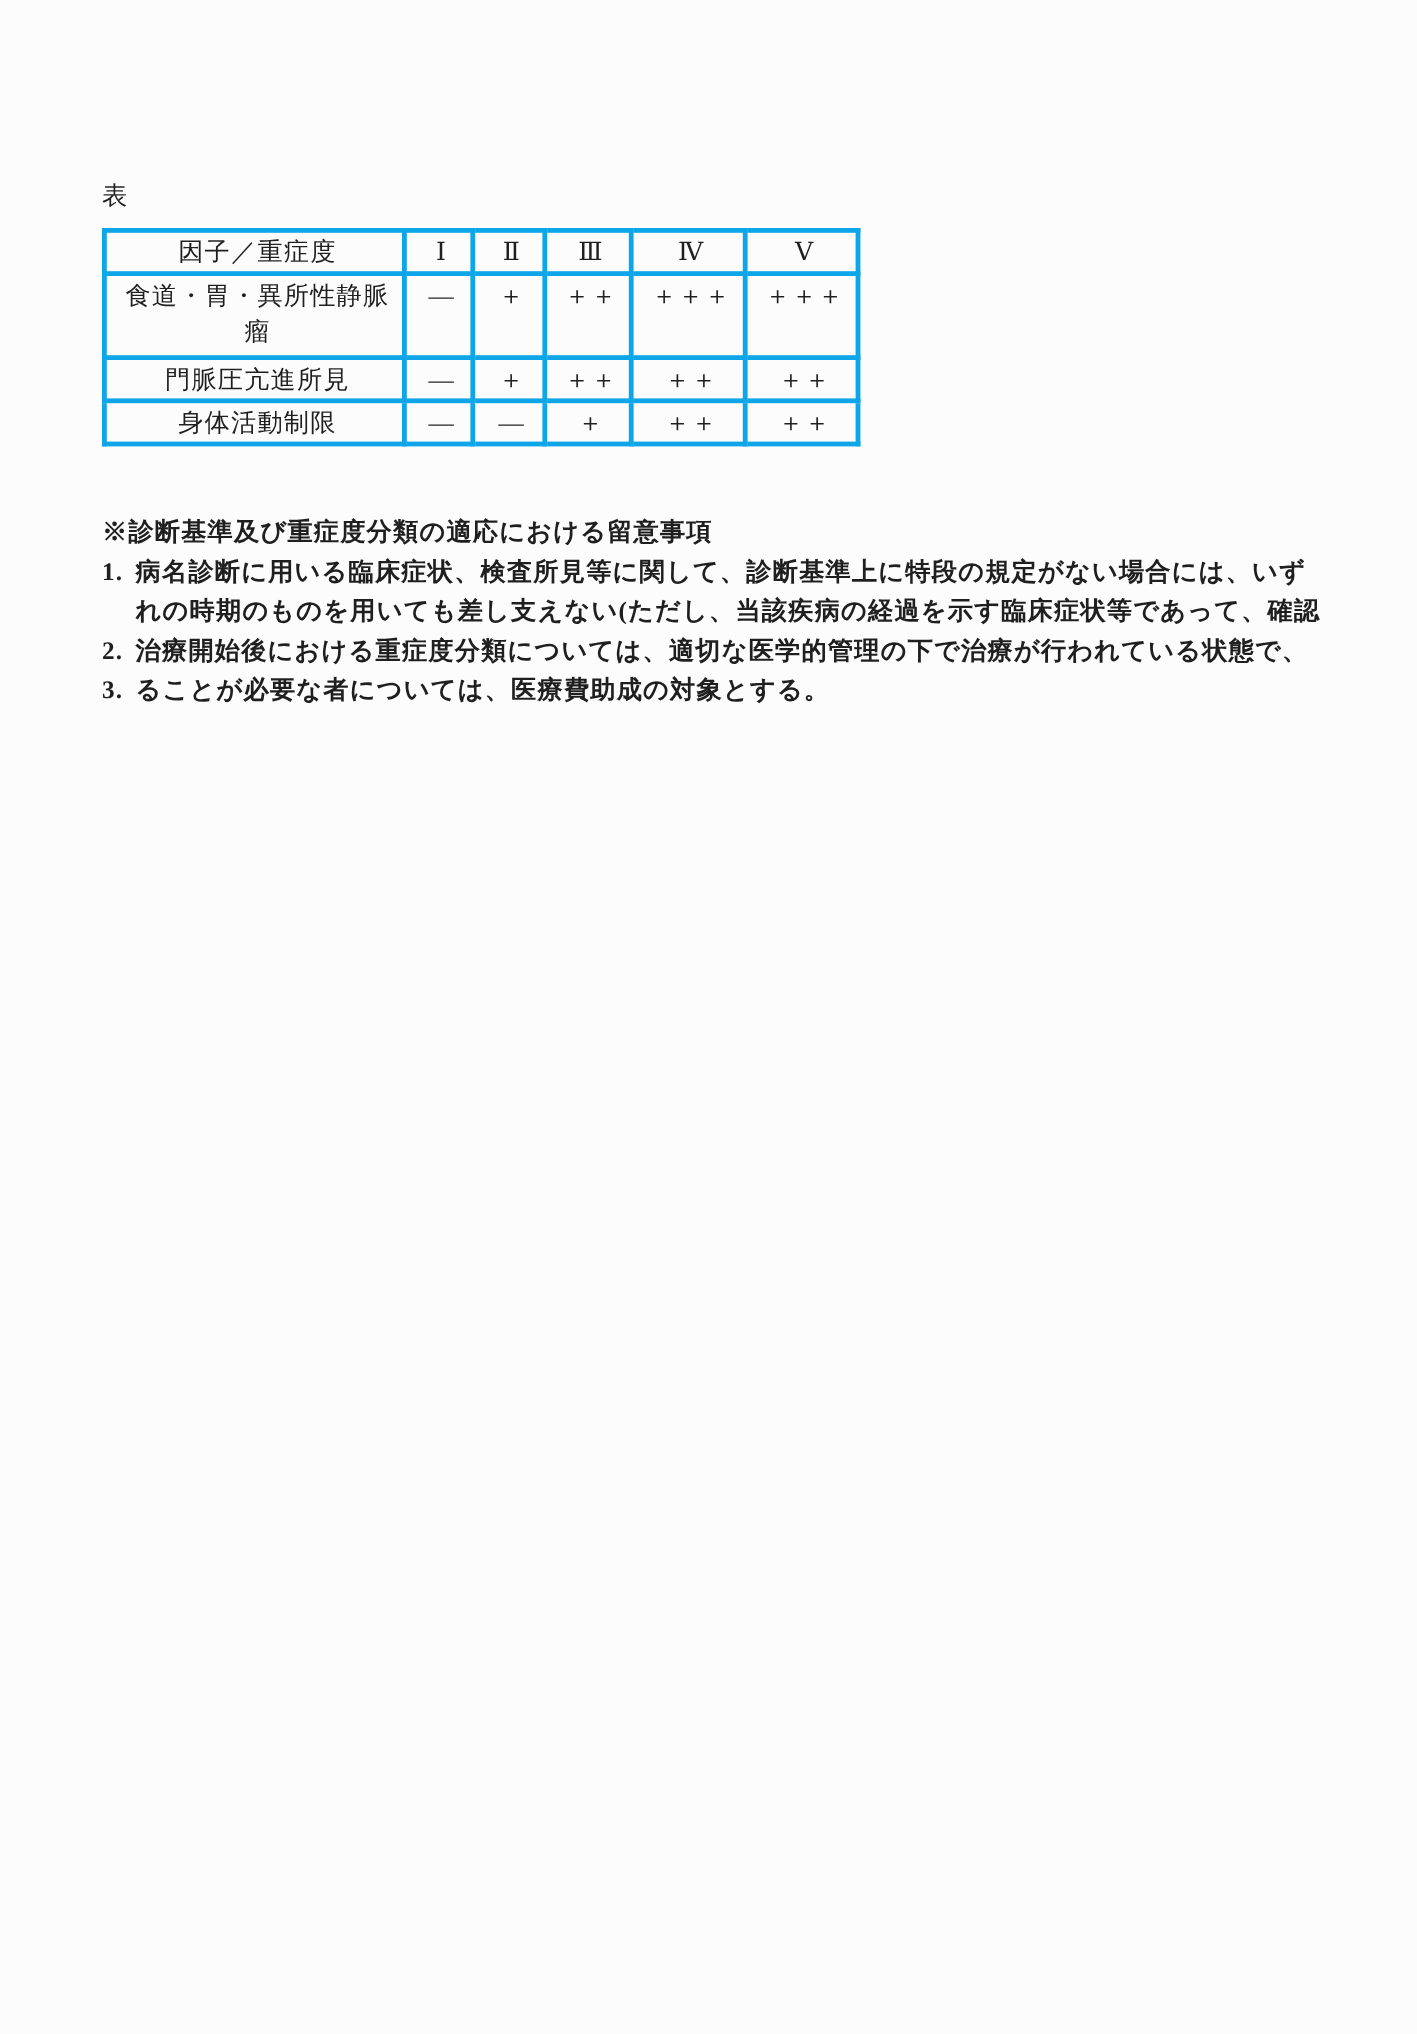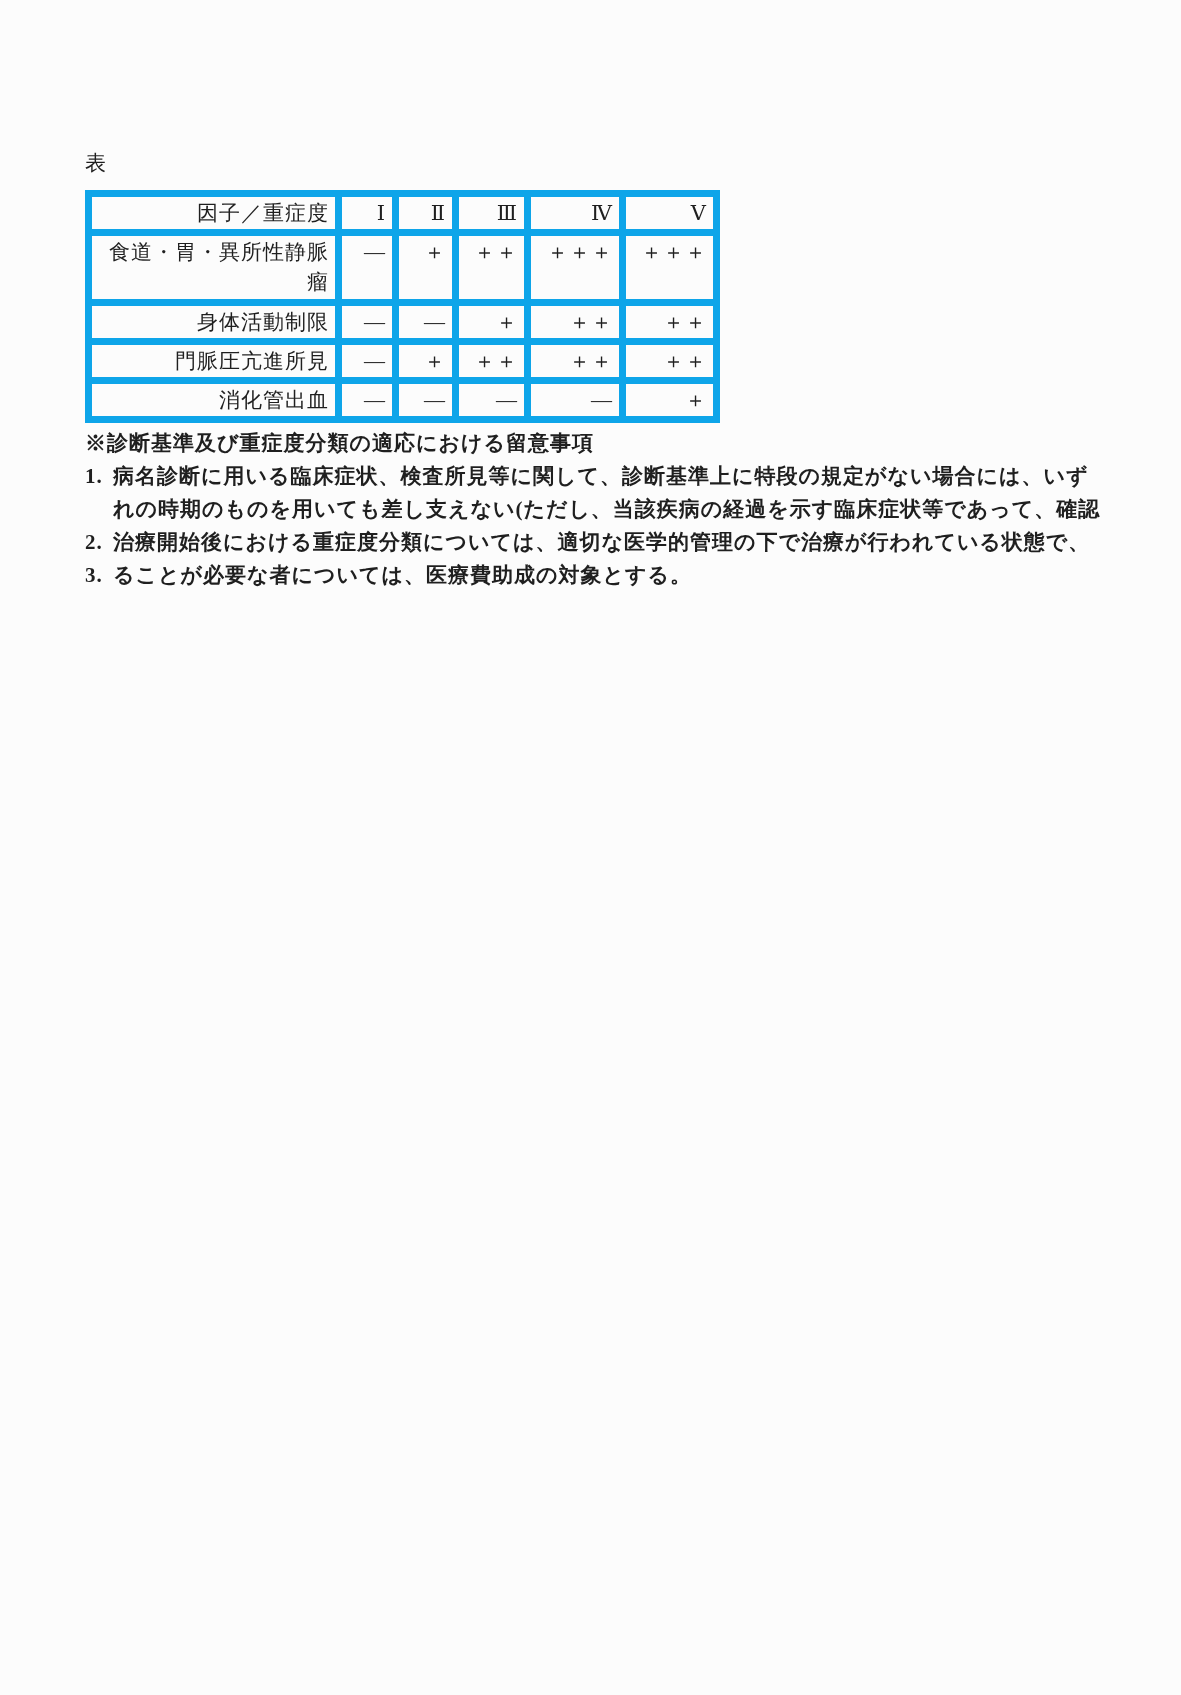--- a/index.html
+++ b/index.html
@@ -28,24 +28,24 @@
   table.severity {
     position: absolute;
     left: 85px;
     top: 190px;
     border-collapse: collapse;
     table-layout: fixed;
     width: 628px;
   }
   table.severity th,
   table.severity td {
-    border: 7px solid #0ea5e9;
+    border: 4px solid #0ea5e9;
     font-size: 21px;
     font-weight: normal;
-    text-align: right;
+    text-align: center;
     vertical-align: top;
     padding: 1px 6px 1px 11px;
     line-height: 30px;
     letter-spacing: 1px;
     overflow: hidden;
     word-break: break-all;
     overflow-wrap: anywhere;
   }
   table.severity tr.hdr { height: 33px; }
   table.severity tr.r-tall { height: 70px; }
@@ -103,42 +103,34 @@
     <tbody>
       <tr class="r-tall">
         <td>食道・胃・異所性静脈瘤</td>
         <td>―</td>
         <td>＋</td>
         <td>＋＋</td>
         <td>＋＋＋</td>
         <td>＋＋＋</td>
       </tr>
       <tr class="r">
-        <td>身体活動制限</td>
-        <td>―</td>
-        <td>―</td>
-        <td>＋</td>
-        <td>＋＋</td>
-        <td>＋＋</td>
-      </tr>
-      <tr class="r">
         <td>門脈圧亢進所見</td>
         <td>―</td>
         <td>＋</td>
         <td>＋＋</td>
         <td>＋＋</td>
         <td>＋＋</td>
       </tr>
       <tr class="r">
-        <td>消化管出血</td>
-        <td>―</td>
-        <td>―</td>
+        <td>身体活動制限</td>
         <td>―</td>
         <td>―</td>
         <td>＋</td>
+        <td>＋＋</td>
+        <td>＋＋</td>
       </tr>
     </tbody>
   </table>
 
   <div class="notes">
     <div class="notes-heading">※診断基準及び重症度分類の適応における留意事項</div>
 
     <div class="note-item">
       <div class="note-num">1.</div>
       <div class="note-lines">

